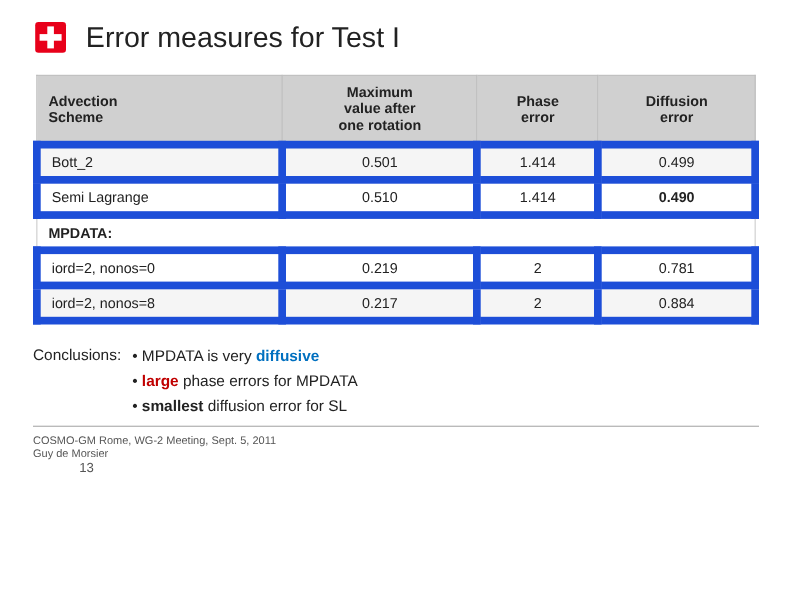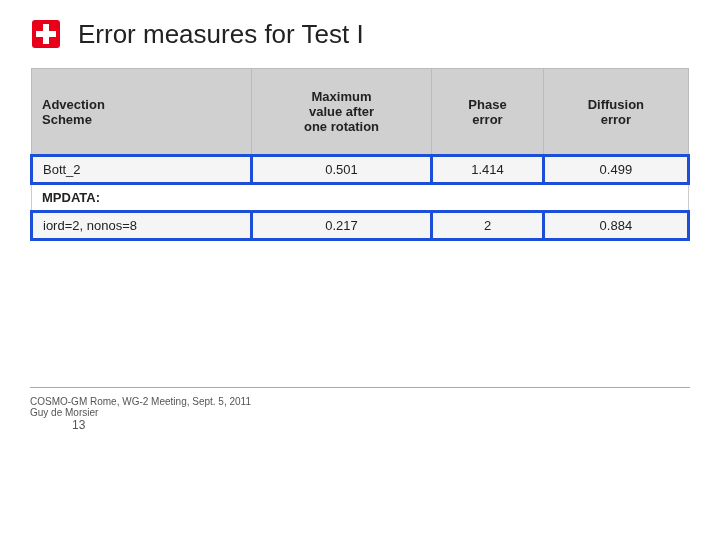--- a/index.html
+++ b/index.html
@@ -45,34 +45,34 @@
     }
 
     table {
       width: 100%;
       border-collapse: collapse;
       font-size: 13px;
     }
 
     thead tr th {
       background: #d0d0d0;
-      padding: 20px 10px;
+      padding: 7px 10px;
       text-align: center;
       font-weight: bold;
       border: 1px solid #bbb;
       vertical-align: middle;
     }
 
     thead tr th:first-child {
       text-align: left;
     }
 
     tbody tr td {
       padding: 5px 10px;
-      border: 3px solid #1d4ed8;
+      border: 7px solid #1d4ed8;
       text-align: center;
       vertical-align: middle;
     }
 
     tbody tr td:first-child {
       text-align: left;
     }
 
     tbody tr:nth-child(odd) {
       background: #f5f5f5;
@@ -178,32 +178,58 @@
           <th>Diffusion<br>error</th>
         </tr>
       </thead>
       <tbody id="table-body">
       <tr>
             <td>Bott_2</td>
             <td>0.501</td>
             <td>1.414</td>
             <td>0.499</td>
           </tr>
+          <tr>
+            <td>Semi Lagrange</td>
+            <td>0.510</td>
+            <td>1.414</td>
+            <td class="bold-val">0.490</td>
+          </tr>
           <tr class="mpdata-row">
             <td colspan="4" style="text-align: left; font-weight: bold; margin-top: 13px;">MPDATA:</td>
+          </tr>
+          <tr>
+            <td>iord=2, nonos=0</td>
+            <td>0.219</td>
+            <td>2</td>
+            <td>0.781</td>
           </tr>
           <tr>
             <td>iord=2, nonos=8</td>
             <td>0.217</td>
             <td>2</td>
             <td>0.884</td>
           </tr>
         </tbody>
     </table>
   </div>
 
+  <div class="conclusions">
+    <span class="conclusions-label">Conclusions:</span>
+    <div class="conclusions-bullets">
+      <div>
+        • MPDATA is very <span class="text-diffusive">diffusive</span>
+      </div>
+      <div>
+        • <span class="text-large-phase">large</span> phase errors for MPDATA
+      </div>
+      <div>
+        • <span class="text-smallest">smallest</span> diffusion error for SL
+      </div>
+    </div>
+  </div>
 
   <div class="footer">
     <span>COSMO-GM Rome, WG-2 Meeting, Sept. 5, 2011</span>
     <span>Guy de Morsier</span>
     <span class="footer-right">13</span>
   </div>
 </div>
 
 </body></html>

